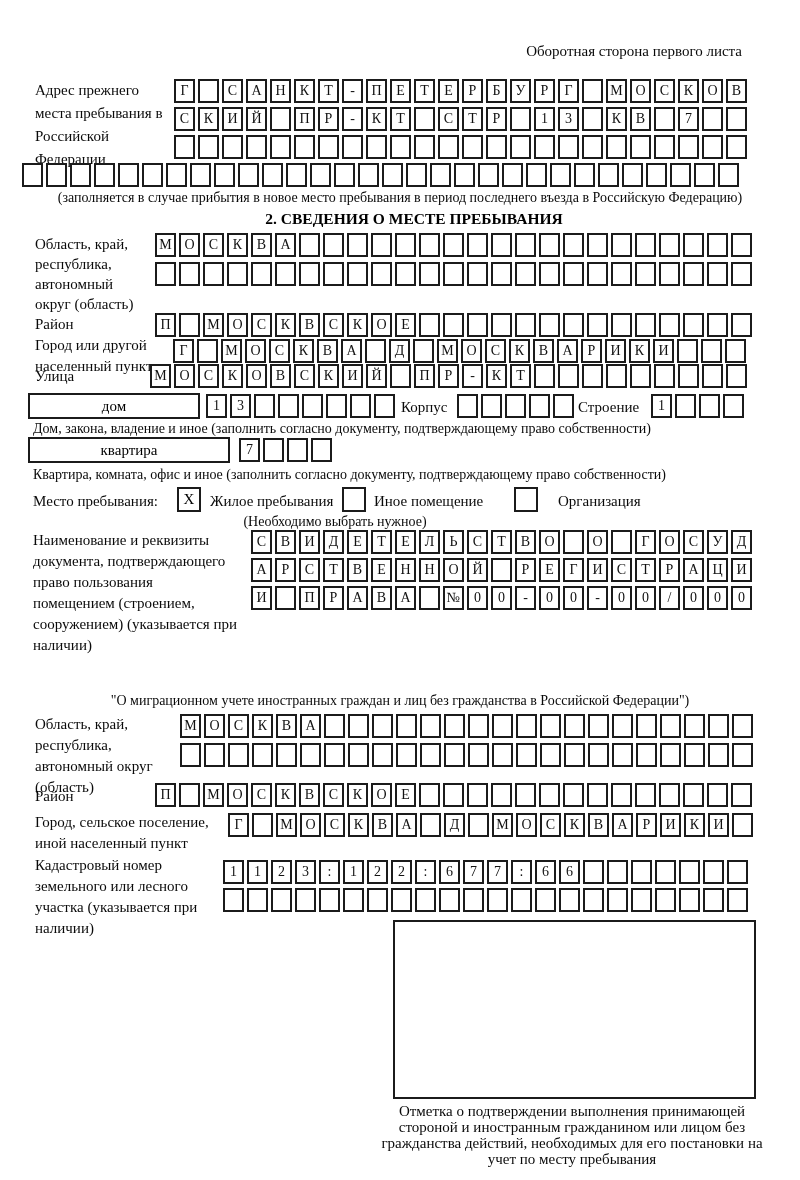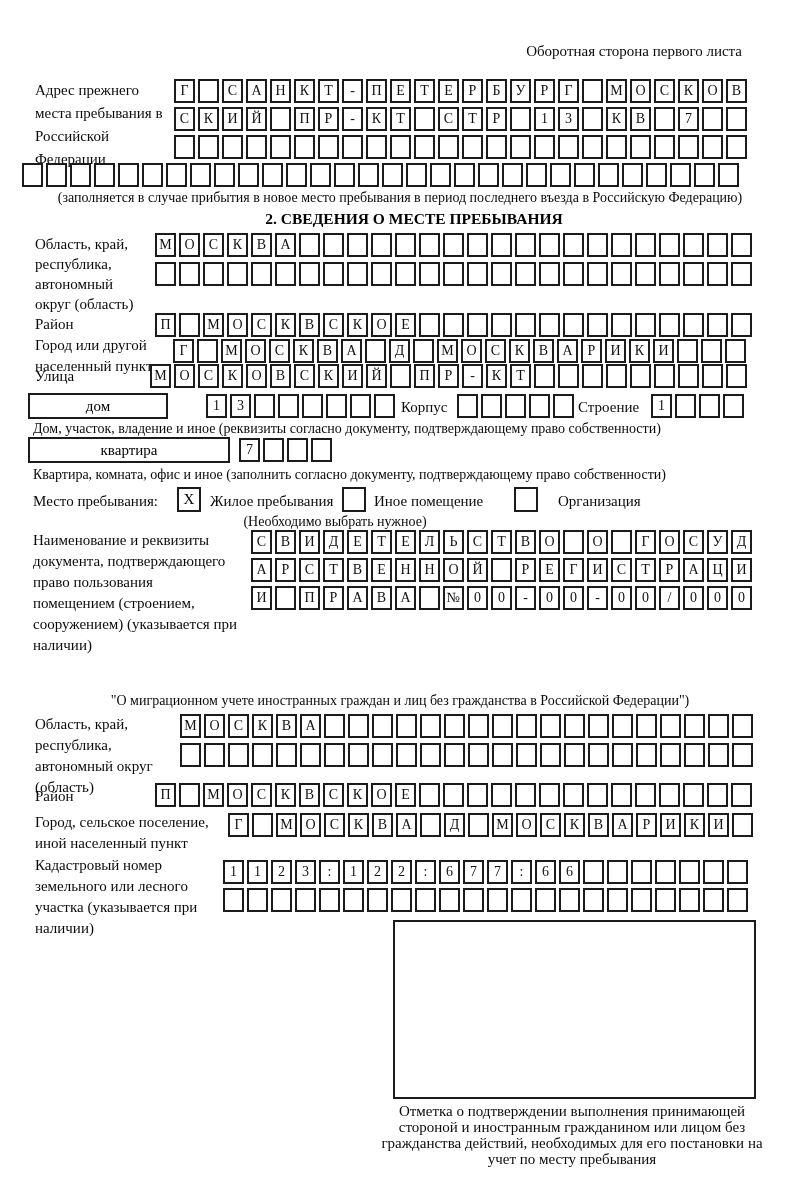--- a/index.html
+++ b/index.html
@@ -307,21 +307,21 @@
       <span class="cell"></span>
       <span class="cell"></span>
       <span class="cell"></span>
       <span class="cell"></span>
       <span class="cell"></span>
       <span class="cell"></span>
       <span class="cell"></span>
       <span class="cell"></span>
     </div>
 
-  <div class="fieldbox" style="left:28px; top:376px; width:140px;">дом</div>
+  <div class="fieldbox" style="left:28px; top:376px; width:172px;">дом</div>
   <div class="cellrow" style="left:206px; top:377px;">
       <span class="cell">1</span>
       <span class="cell">3</span>
       <span class="cell"></span>
       <span class="cell"></span>
       <span class="cell"></span>
       <span class="cell"></span>
       <span class="cell"></span>
       <span class="cell"></span>
     </div>
@@ -333,21 +333,21 @@
       <span class="cell"></span>
       <span class="cell"></span>
     </div>
   <div class="lbl" style="left:578px; top:380px;">Строение</div>
   <div class="cellrow" style="left:651px; top:377px;">
       <span class="cell">1</span>
       <span class="cell"></span>
       <span class="cell"></span>
       <span class="cell"></span>
     </div>
-  <div class="note" style="left:33px; top:404px;">Дом, участок, владение и иное (реквизиты согласно документу, подтверждающему право собственности)</div>
+  <div class="note" style="left:33px; top:404px;">Дом, закона, владение и иное (заполнить согласно документу, подтверждающему право собственности)</div>
 
   <div class="fieldbox" style="left:28px; top:420px; width:202px;">квартира</div>
   <div class="cellrow" style="left:239px; top:421px;">
       <span class="cell">7</span>
       <span class="cell"></span>
       <span class="cell"></span>
       <span class="cell"></span>
     </div>
   <div class="note" style="left:33px; top:450px;">Квартира, комната, офис и иное (заполнить согласно документу, подтверждающему право собственности)</div>
 

